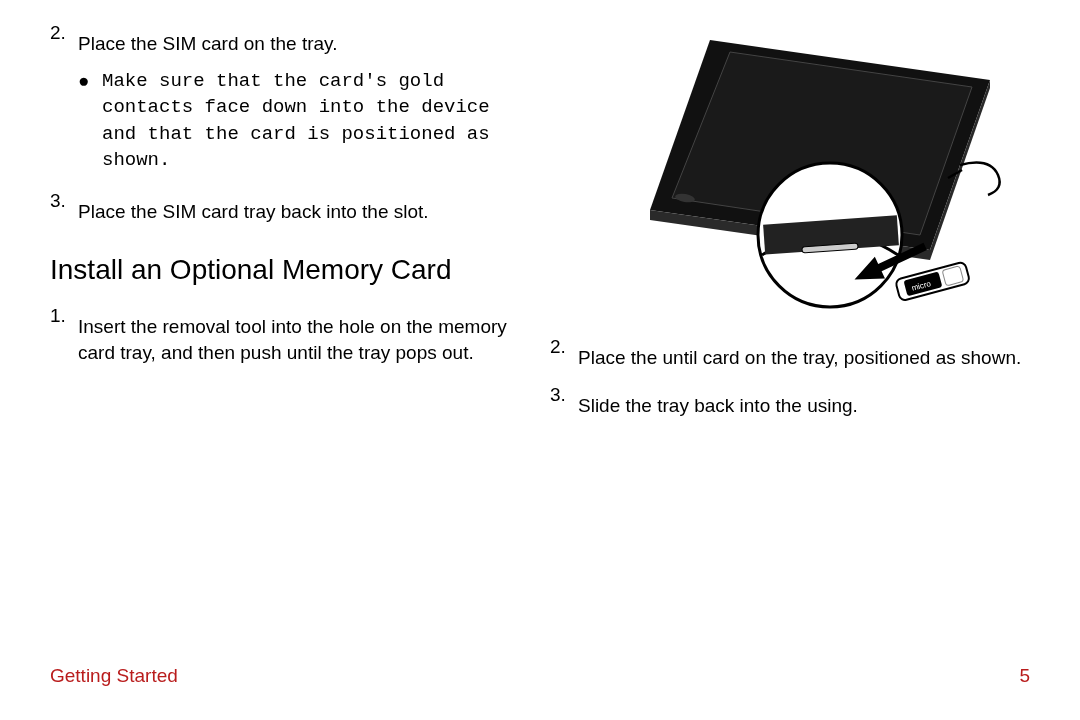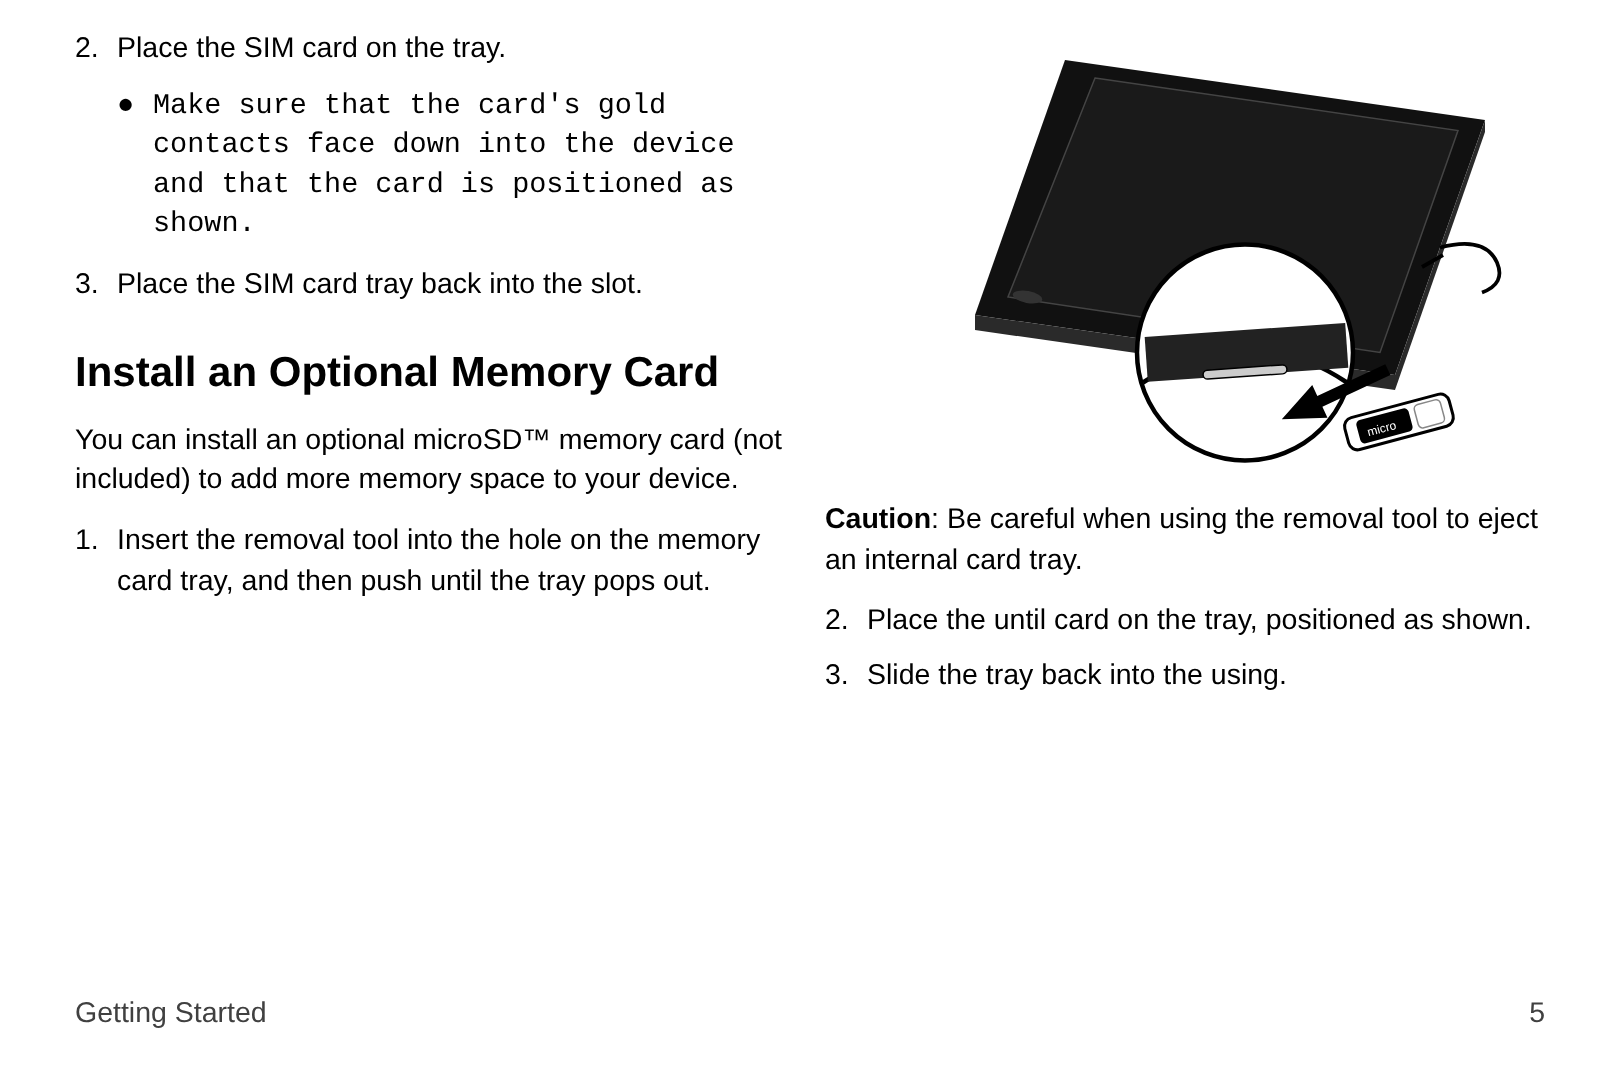--- a/index.html
+++ b/index.html
@@ -35,51 +35,52 @@
   .num-item {
     display: flex;
     margin-bottom: 10px;
   }
   .num-item .num {
     width: 28px;
     flex-shrink: 0;
   }
   .num-item .txt {
     flex: 1;
+    margin-top: 11px;
   }
   .bullet-item {
     display: flex;
     margin: 6px 0 14px 28px;
   }
   .bullet-item .dot {
     width: 24px;
     flex-shrink: 0;
     text-align: left;
   }
   .bullet-item .txt {
     flex: 1;
     font-family: Liberation Mono, monospace;
   }
   h2 {
     font-size: 28px;
-    font-weight: 700;
+    font-weight: 400;
     margin: 24px 0 14px 0;
   }
   .caution-line {
     margin: 6px 0 14px 0;
   }
   .bold {
     font-weight: 700;
   }
   .footer {
     display: flex;
     justify-content: space-between;
     font-size: 19px;
     padding-top: 20px;
-    color: #404040;
+    color: #b91c1c;
   }
   .illustration {
     width: 100%;
     height: 300px;
     margin-bottom: 14px;
     position: relative;
   }
 </style>
 </head>
 <body>
@@ -99,21 +100,20 @@
         <div class="txt">Make sure that the card's gold contacts face down into the device and that the card is positioned as shown.</div>
       </div>
 
       <div class="num-item">
         <div class="num">3.</div>
         <div class="txt">Place the SIM card tray back into the slot.</div>
       </div>
 
       <h2>Install an Optional Memory Card</h2>
 
-      <div style="margin-bottom:14px;">You can install an optional microSD™ memory card (not included) to add more memory space to your device.</div>
 
       <div class="num-item">
         <div class="num">1.</div>
         <div class="txt">Insert the removal tool into the hole on the memory card tray, and then push until the tray pops out.</div>
       </div>
 
     </div>
 
     <div class="col">
 
@@ -150,23 +150,20 @@
             </g>
           </g>
 
           <g>
             <path d="M410,145 q30,-8 38,10 q6,14 -10,20" fill="none" stroke="#000" stroke-width="2.5"></path>
             <line x1="398" y1="158" x2="412" y2="150" stroke="#000" stroke-width="2.5"></line>
           </g>
         </svg>
       </div>
 
-      <div class="caution-line">
-        <span class="bold">Caution</span><span>: Be careful when using the removal tool to eject an internal card tray.</span>
-      </div>
 
       <div class="num-item">
         <div class="num">2.</div>
         <div class="txt">Place the until card on the tray, positioned as shown.</div>
       </div>
 
       <div class="num-item">
         <div class="num">3.</div>
         <div class="txt">Slide the tray back into the using.</div>
       </div>

